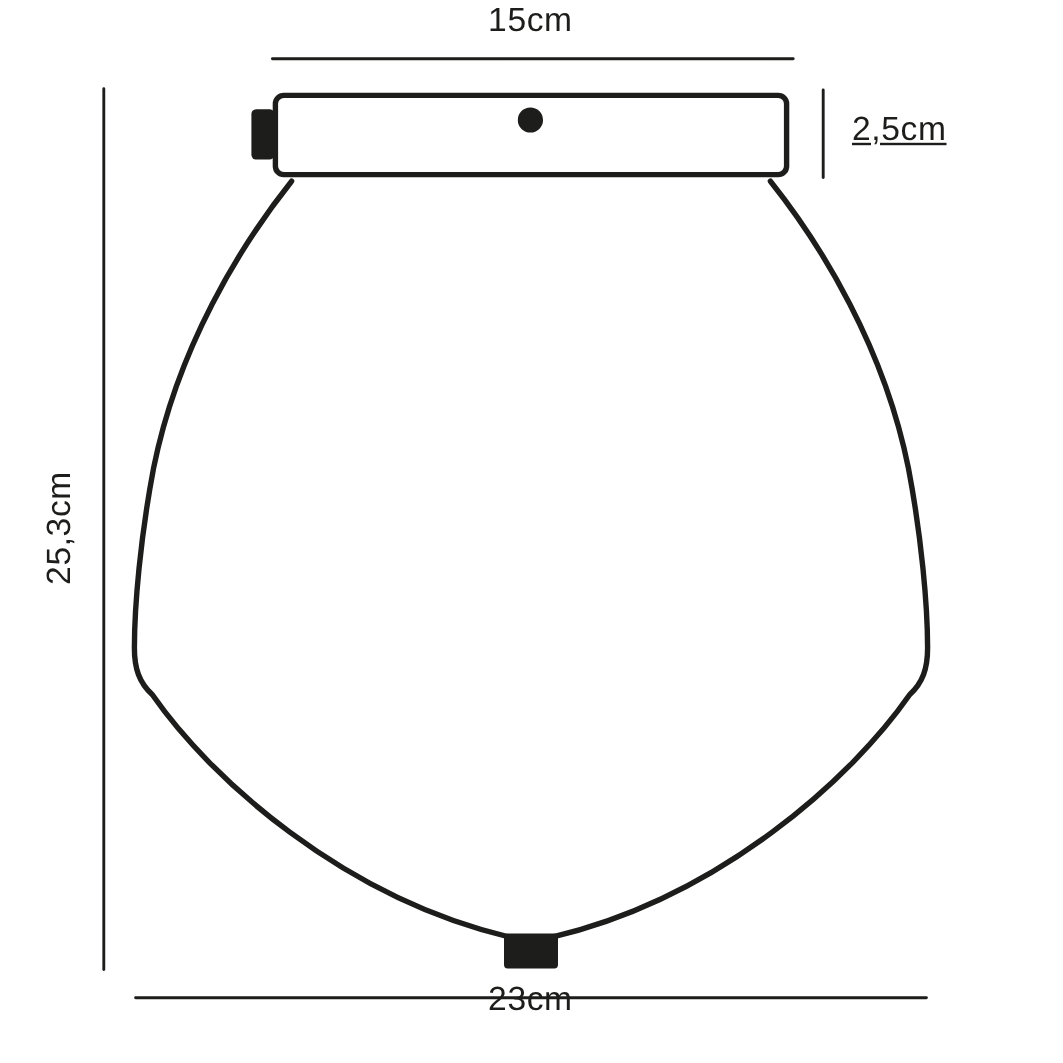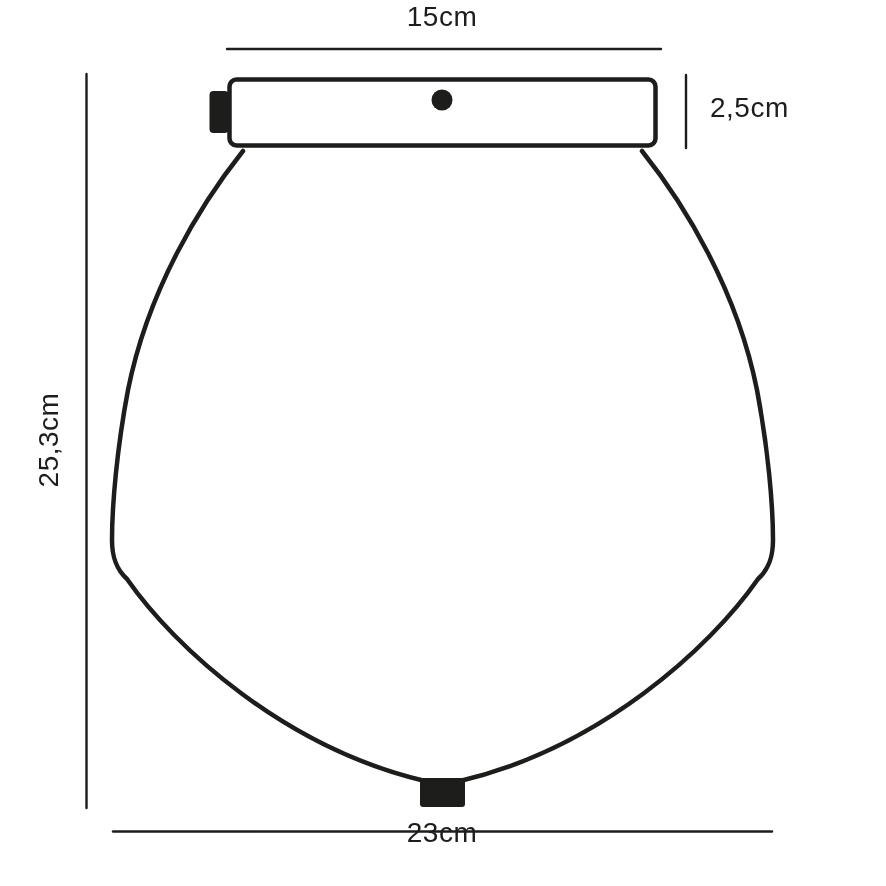--- a/index.html
+++ b/index.html
@@ -30,20 +30,21 @@
   }
   .dim-label--top {
     left: 442px;
     top: 1px;
     transform: translateX(-50%);
   }
   .dim-label--right {
     left: 710px;
     top: 108px;
     transform: translateY(-50%);
+    text-decoration: underline;
   }
   .dim-label--left {
     left: 49px;
     top: 440px;
     transform: translate(-50%, -50%) rotate(-90deg);
   }
   .dim-label--bottom {
     left: 442px;
     top: 833px;
     transform: translate(-50%, -50%);

